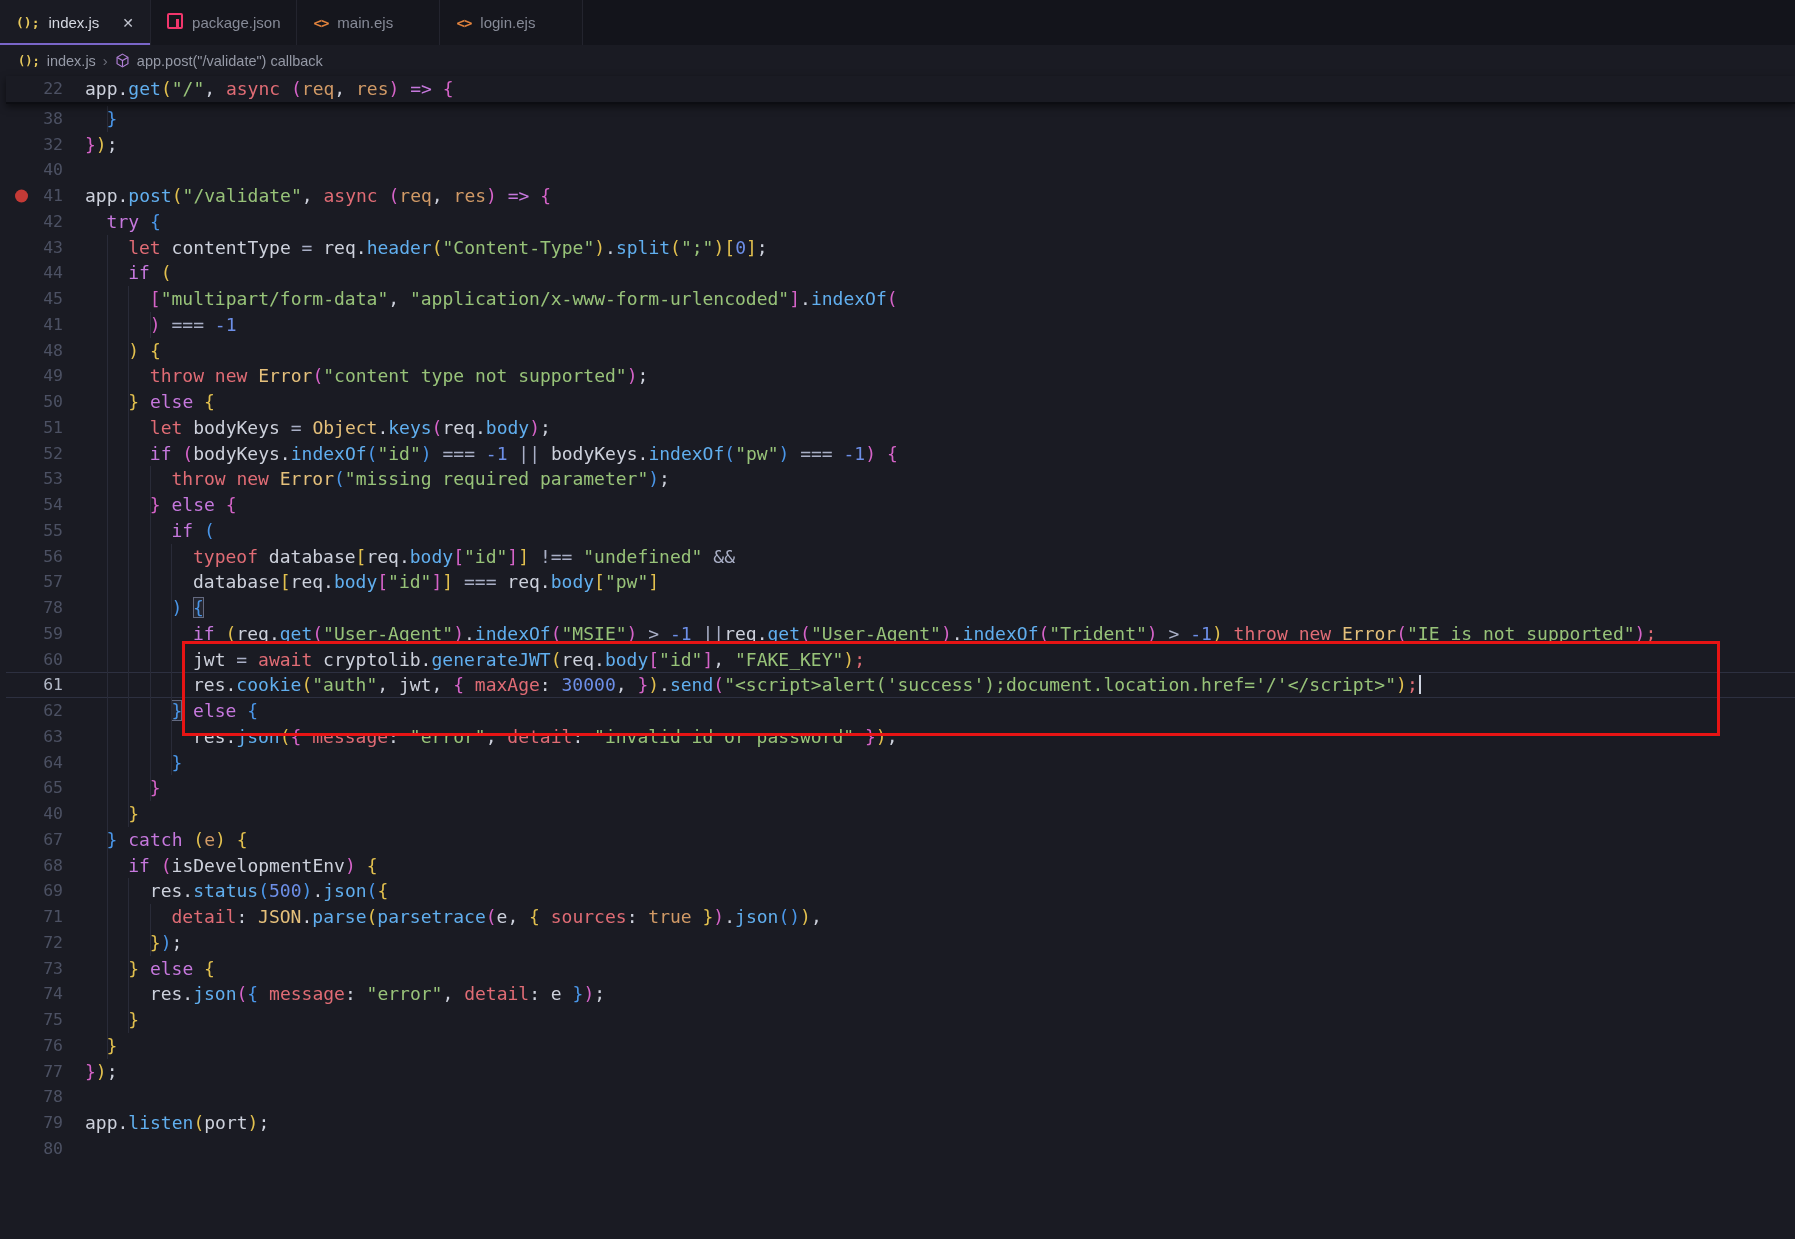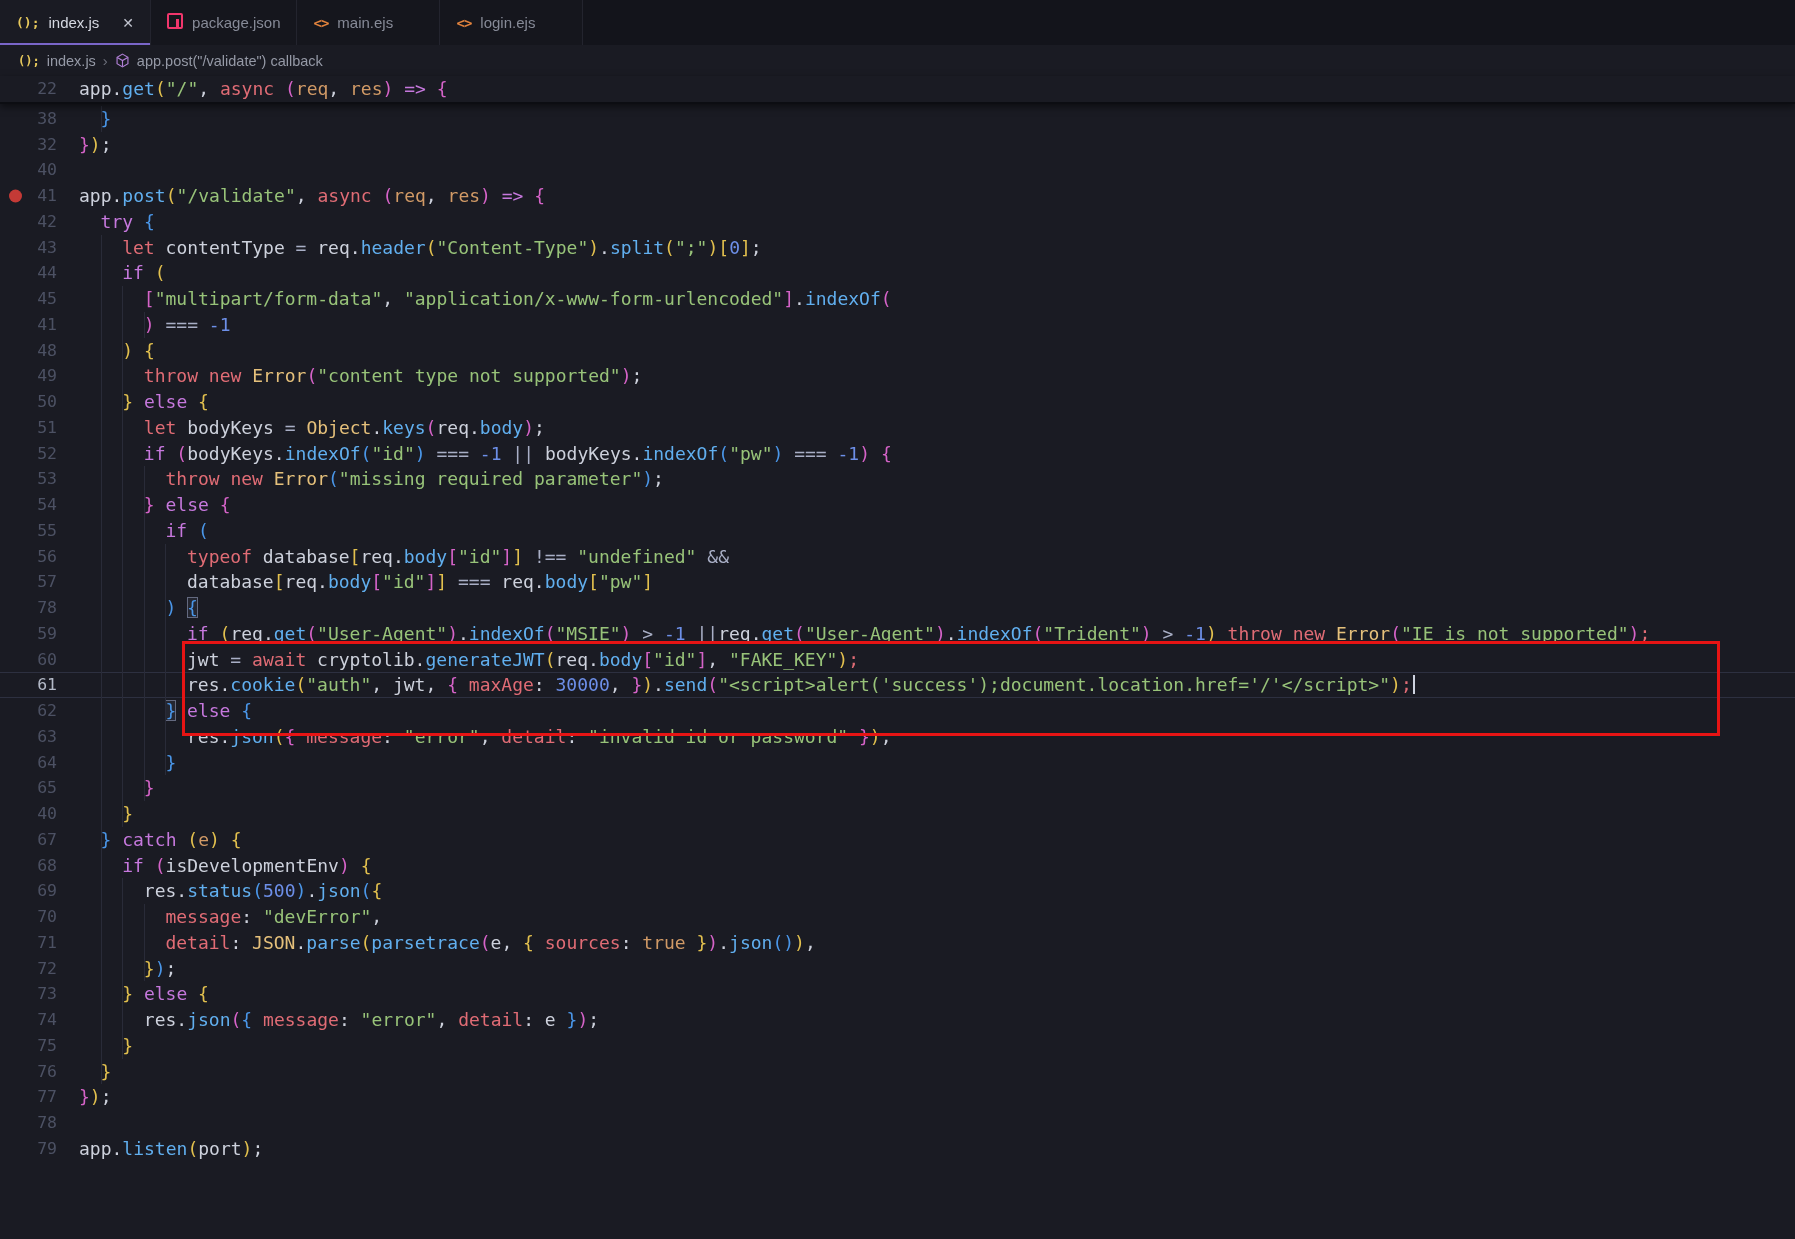--- a/index.html
+++ b/index.html
@@ -14,21 +14,21 @@
   .fico-js{color:var(--js-icon);}
   .fico-ejs{color:var(--ejs-icon);font-size:14px;letter-spacing:-1px;}
   .npm-box{display:inline-block;width:12px;height:12px;border:2.5px solid var(--npm-icon);position:relative;border-radius:2px;}
   .npm-box::after{content:"";position:absolute;right:2px;top:4px;width:3px;height:8px;background:var(--npm-icon);}
   
   .breadcrumb{height:31px;display:flex;align-items:center;gap:7px;padding-left:18px;color:var(--breadcrumb-fg);font-size:14.5px;background:var(--editor-bg);}
   .bc-sep{color:#6b6e7a;font-size:15px;}
   .bc-item{cursor:pointer;}
   .fico.small{font-size:12px;}
   
-  .editor{position:relative;}
+  .editor{position:relative;padding-left:6px;}
   .sticky-row{position:relative;z-index:4;background:var(--editor-bg);box-shadow:0 3px 7px rgba(0,0,0,.5);border-bottom:2px solid var(--sticky-border);}
   .code{position:relative;padding-top:2px;}
   .row{height:25.75px;display:flex;position:relative;}
   .row.current{box-shadow:inset 0 1px 0 var(--current-line-border), inset 0 -1px 0 var(--current-line-border);}
   .gutter{width:79px;flex:none;position:relative;}
   .lnum{position:absolute;right:22px;top:0;line-height:25.75px;font-family:"DejaVu Sans Mono",monospace;font-size:16.5px;color:var(--gutter-fg);}
   .row.current .lnum{color:var(--gutter-fg-active);}
   .bp{position:absolute;left:9px;top:50%;transform:translateY(-50%);width:13px;height:13px;border-radius:50%;background:var(--breakpoint);}
   .line-text{position:relative;flex:1;white-space:pre;font-family:"DejaVu Sans Mono",monospace;font-size:18px;line-height:25.75px;color:var(--d,#cdd1dc);}
   .guide{position:absolute;top:0;bottom:0;width:1px;background:var(--indent-guide);}
@@ -267,26 +267,20 @@
           <div class="line-text"><span class="guide" style="left: 21.6px;"></span><span style="padding-left: 43.2px; display: inline-block;"><span class="tk-k">if</span><span class="tk-d"> </span><span class="tk-b2">(</span><span class="tk-d">isDevelopmentEnv</span><span class="tk-b2">)</span><span class="tk-d"> </span><span class="tk-b1">{</span></span></div>
         </div>
         <div class="row">
           <div class="gutter">
             <span class="lnum">69</span>
           </div>
           <div class="line-text"><span class="guide" style="left: 21.6px;"></span><span class="guide" style="left: 43.2px;"></span><span style="padding-left: 64.8px; display: inline-block;"><span class="tk-d">res.</span><span class="tk-fn">status</span><span class="tk-b3">(</span><span class="tk-n">500</span><span class="tk-b3">)</span><span class="tk-d">.</span><span class="tk-fn">json</span><span class="tk-b3">(</span><span class="tk-b1">{</span></span></div>
         </div>
         <div class="row">
           <div class="gutter">
-            <span class="lnum">70</span>
-          </div>
-          <div class="line-text"><span class="guide" style="left: 21.6px;"></span><span class="guide" style="left: 43.2px;"></span><span class="guide" style="left: 64.8px;"></span><span style="padding-left: 86.4px; display: inline-block;"><span class="tk-key">message</span><span class="tk-d">: </span><span class="tk-s">"devError"</span><span class="tk-d">,</span></span></div>
-        </div>
-        <div class="row">
-          <div class="gutter">
             <span class="lnum">71</span>
           </div>
           <div class="line-text"><span class="guide" style="left: 21.6px;"></span><span class="guide" style="left: 43.2px;"></span><span class="guide" style="left: 64.8px;"></span><span style="padding-left: 86.4px; display: inline-block;"><span class="tk-key">detail</span><span class="tk-d">: </span><span class="tk-cls">JSON</span><span class="tk-d">.</span><span class="tk-fn">parse</span><span class="tk-b1">(</span><span class="tk-fn">parsetrace</span><span class="tk-b2">(</span><span class="tk-d">e, </span><span class="tk-b1">{</span><span class="tk-d"> </span><span class="tk-key">sources</span><span class="tk-d">: </span><span class="tk-p">true</span><span class="tk-d"> </span><span class="tk-b1">}</span><span class="tk-b2">)</span><span class="tk-d">.</span><span class="tk-fn">json</span><span class="tk-b3">(</span><span class="tk-b3">)</span><span class="tk-b1">)</span><span class="tk-d">,</span></span></div>
         </div>
         <div class="row">
           <div class="gutter">
             <span class="lnum">72</span>
           </div>
           <div class="line-text"><span class="guide" style="left: 21.6px;"></span><span class="guide" style="left: 43.2px;"></span><span class="guide" style="left: 64.8px;"></span><span style="padding-left: 64.8px; display: inline-block;"><span class="tk-b1">}</span><span class="tk-b3">)</span><span class="tk-d">;</span></span></div>
         </div>
@@ -324,18 +318,24 @@
           <div class="gutter">
             <span class="lnum">78</span>
           </div>
           <div class="line-text"><span style="padding-left: 0px; display: inline-block;"></span></div>
         </div>
         <div class="row">
           <div class="gutter">
             <span class="lnum">79</span>
           </div>
           <div class="line-text"><span style="padding-left: 0px; display: inline-block;"><span class="tk-d">app.</span><span class="tk-fn">listen</span><span class="tk-b1">(</span><span class="tk-d">port</span><span class="tk-b1">)</span><span class="tk-d">;</span></span></div>
+        </div>
+        <div class="row">
+          <div class="gutter">
+            <span class="lnum">80</span>
+          </div>
+          <div class="line-text"><span style="padding-left: 0px; display: inline-block;"></span></div>
         </div>
       </div>
   </div>
 
   <div class="red-box"></div>
 </div>
 
 </body></html>

